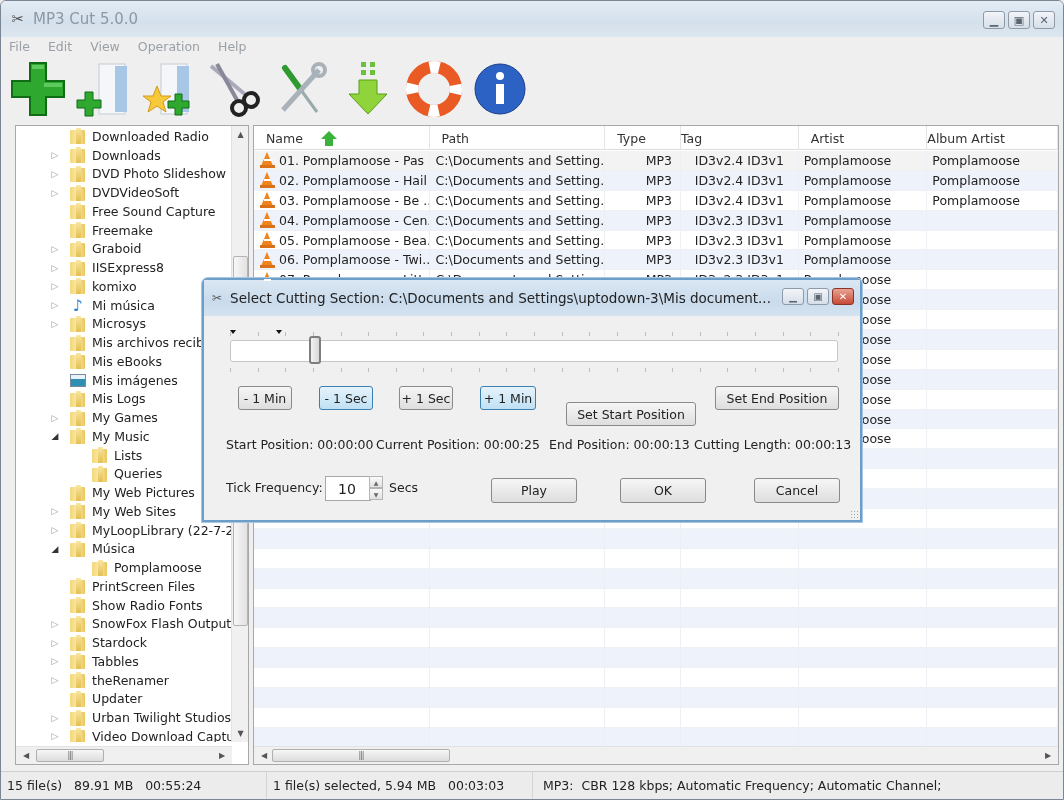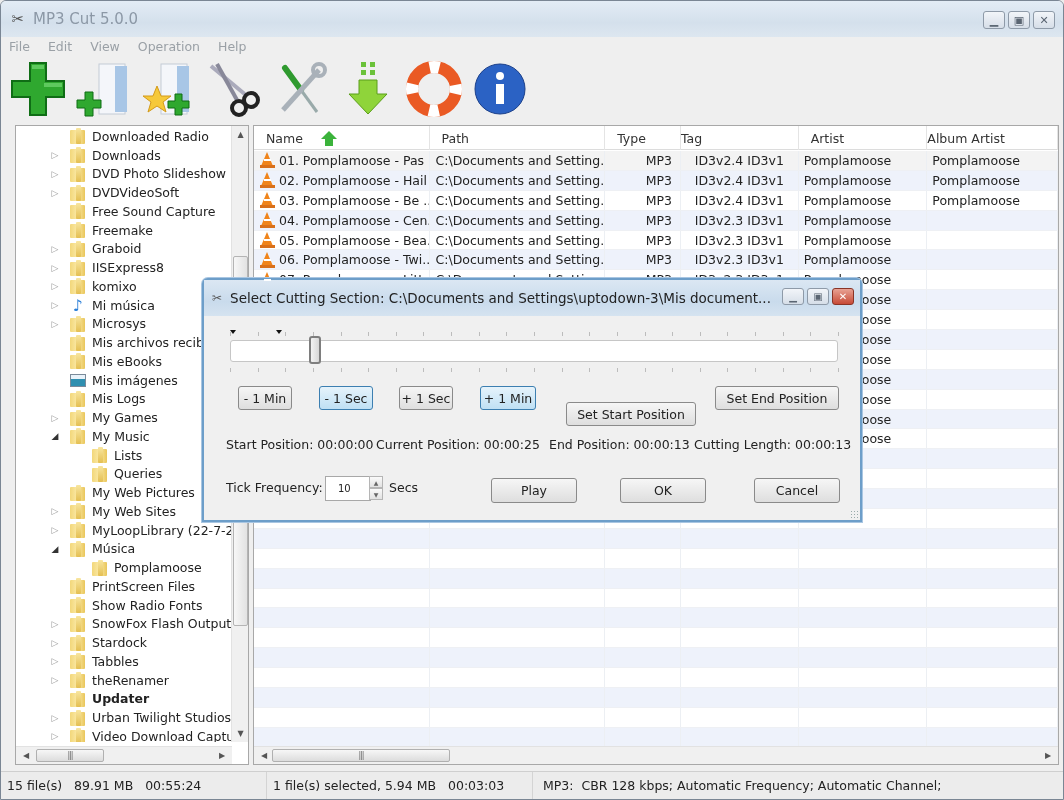--- a/index.html
+++ b/index.html
@@ -73,21 +73,21 @@
   .dlg-btn.close { background: linear-gradient(#e8a294, #c74a36); border-color: #8a3426; color: #fff; font-weight: bold; }
   .slider-ticks { position: absolute; left: 26px; width: 608px; height: 6px; }
   .slider-ticks span { position: absolute; top: 0; width: 1px; height: 4px; background: #bcbcbc; }
   .slider-track { position: absolute; left: 26px; top: 60px; width: 608px; height: 22px; background: #fff; border: 1px solid #c6c6c6; border-radius: 3px; }
   .slider-thumb { position: absolute; left: 106px; top: 56px; width: 12px; height: 28px; background: linear-gradient(90deg, #f3f3f3, #d7d7d7); border: 2px solid #7e7e7e; border-radius: 3px; }
   .marker { position: absolute; width: 0; height: 0; border-left: 3px solid transparent; border-right: 3px solid transparent; border-top: 4px solid #111; }
   .btn { position: absolute; height: 24px; border: 1px solid #8a8a8a; border-radius: 3px; background: linear-gradient(#f6f6f6, #dedede); font-size: 12.5px; color: #222; display: flex; align-items: center; justify-content: center; font-family: "DejaVu Sans", sans-serif; }
   .btn.focus { border-color: #3c7fb1; background: linear-gradient(#e6f3fb, #bfe0f4); }
   .info-label { position: absolute; top: 157px; font-size: 12.5px; color: #222; white-space: nowrap; }
   .tick-label { position: absolute; left: 22px; top: 200px; font-size: 12.5px; white-space: nowrap; }
-  .spin-input { position: absolute; left: 121px; top: 196px; width: 46px; height: 25px; background: #fff; border: 1px solid #a8a8a8; font-size: 10px; display: flex; align-items: center; padding-left: 12px; }
+  .spin-input { position: absolute; left: 121px; top: 196px; width: 46px; height: 25px; background: #fff; border: 1px solid #a8a8a8; font-size: 14px; display: flex; align-items: center; padding-left: 12px; }
   .spin-btns { position: absolute; left: 165px; top: 196px; width: 14px; height: 25px; }
   .spin-btns div { height: 12px; border: 1px solid #b5b5b5; background: linear-gradient(#fafafa, #e2e2e2); font-size: 6px; color: #666; display: flex; align-items: center; justify-content: center; }
   .secs-label { position: absolute; left: 185px; top: 200px; font-size: 12.5px; }
   .grip { position: absolute; right: 2px; bottom: 2px; width: 8px; height: 8px; background-image: radial-gradient(#9aa 1px, transparent 1px); background-size: 3px 3px; }
 </style>
 </head>
 <body>
 
 <div class="window">
   <div class="titlebar">
@@ -321,21 +321,21 @@
         <div class="tree-item" style="top: 526px; left: 34px;">
           <span class="exp">▷</span>
           <span class="folder"></span>
           <span>Tabbles</span>
         </div>
         <div class="tree-item" style="top: 544.75px; left: 34px;">
           <span class="exp">▷</span>
           <span class="folder"></span>
           <span>theRenamer</span>
         </div>
-        <div class="tree-item" style="top: 563.5px; left: 34px; font-weight: bold;">
+        <div class="tree-item" style="top: 563.5px; left: 34px;">
           <span class="exp"></span>
           <span class="folder"></span>
           <span>Updater</span>
         </div>
         <div class="tree-item" style="top: 582.25px; left: 34px;">
           <span class="exp">▷</span>
           <span class="folder"></span>
           <span>Urban Twilight Studios</span>
         </div>
         <div class="tree-item" style="top: 601px; left: 34px;">

